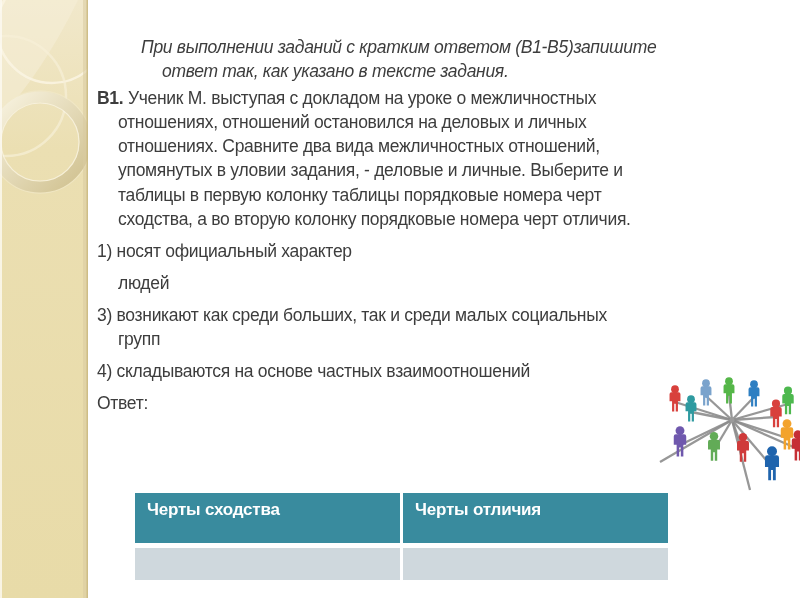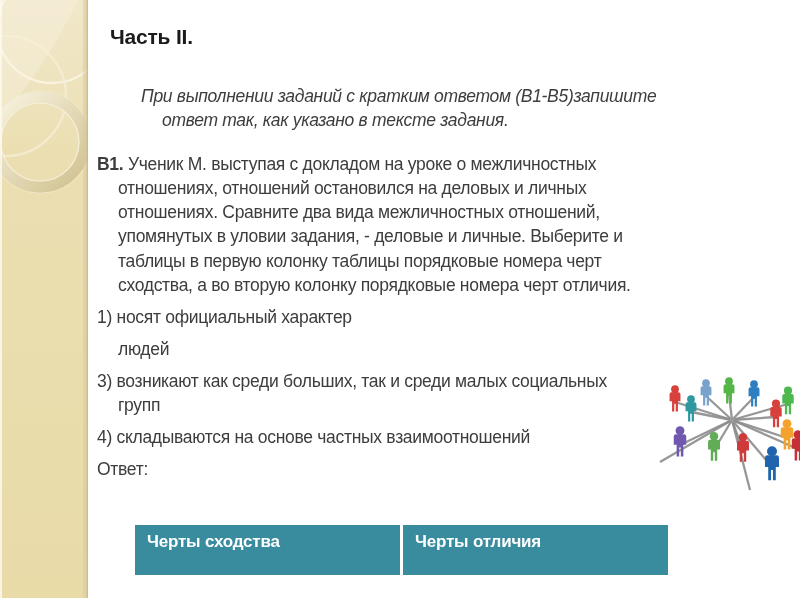--- a/index.html
+++ b/index.html
@@ -15,37 +15,37 @@
 
   
   .sidebar{position:absolute;left:0;top:0;width:88px;height:600px;}
 
   
   .content{position:absolute;left:97px;top:0;width:585px;}
   .title{
     margin:25px 0 0 13px;font-size:21px;line-height:24px;font-weight:bold;
     color:var(--title);letter-spacing:-0.2px;
   }
-  .para{margin-top:20px;}
+  .para{margin-top:3px;}
   .para.intro{margin-top:35px;font-style:italic;margin-left:44px;}
   .para.item{margin-top:8px;}
   .ln{font-size:17.5px;line-height:24.1px;letter-spacing:-0.3px;white-space:nowrap;}
   .ln.ind{padding-left:21px;}
   .ln b{font-weight:bold;}
 
   
   .anstable{position:absolute;left:135px;top:493px;width:533px;}
   .trow{display:flex;gap:3px;}
   .trow.head .tcell{
     background:var(--teal);color:#fff;font-weight:bold;font-size:17px;
     height:50px;box-sizing:border-box;padding:7px 0 0 12px;letter-spacing:-0.2px;
   }
   .trow.body{margin-top:5px;}
   .trow.body .tcell{background:var(--rowbg);height:32px;box-sizing:border-box;}
-  .tcell{flex:1 1 0;margin-top:32px;}
+  .tcell{flex:1 1 0;}
 
   
   .network{position:absolute;left:650px;top:362px;width:150px;height:132px;}
 </style>
 </head>
 <body>
 
 <div class="slide">
 
   <div class="sidebar">
@@ -68,21 +68,20 @@
       <circle cx="40" cy="142" r="51" fill="none" stroke="#f2e9cc" stroke-width="1.5" opacity="0.6"></circle>
       <circle cx="40" cy="142" r="45" fill="none" stroke="url(#ringGrad)" stroke-width="11"></circle>
       <circle cx="40" cy="142" r="39" fill="none" stroke="#fbf7ea" stroke-width="1.2" opacity="0.7"></circle>
       <rect x="83" y="0" width="5" height="598" fill="#d9caa0" opacity="0.55"></rect>
       <rect x="86.5" y="0" width="1.5" height="598" fill="#c9b87e" opacity="0.8"></rect>
       <rect x="0" y="0" width="2" height="598" fill="#fcfaf2" opacity="0.8"></rect>
     </svg>
   </div>
 
   <div class="content">
-    <div class="title">Часть II.</div>
     <div class="para intro">
         <div class="ln">При выполнении заданий с кратким ответом (В1-В5)запишите</div>
         <div class="ln ind">ответ так, как указано в тексте задания.</div>
       </div>
     <div class="para">
         <div class="ln"><b>В1. </b>Ученик М. выступая с докладом на уроке о межличностных</div>
         <div class="ln ind">отношениях, отношений остановился на деловых и личных</div>
         <div class="ln ind">отношениях. Сравните два вида межличностных отношений,</div>
         <div class="ln ind">упомянутых в уловии задания, - деловые и личные. Выберите и</div>
         <div class="ln ind">таблицы в первую колонку таблицы порядковые номера черт</div>

